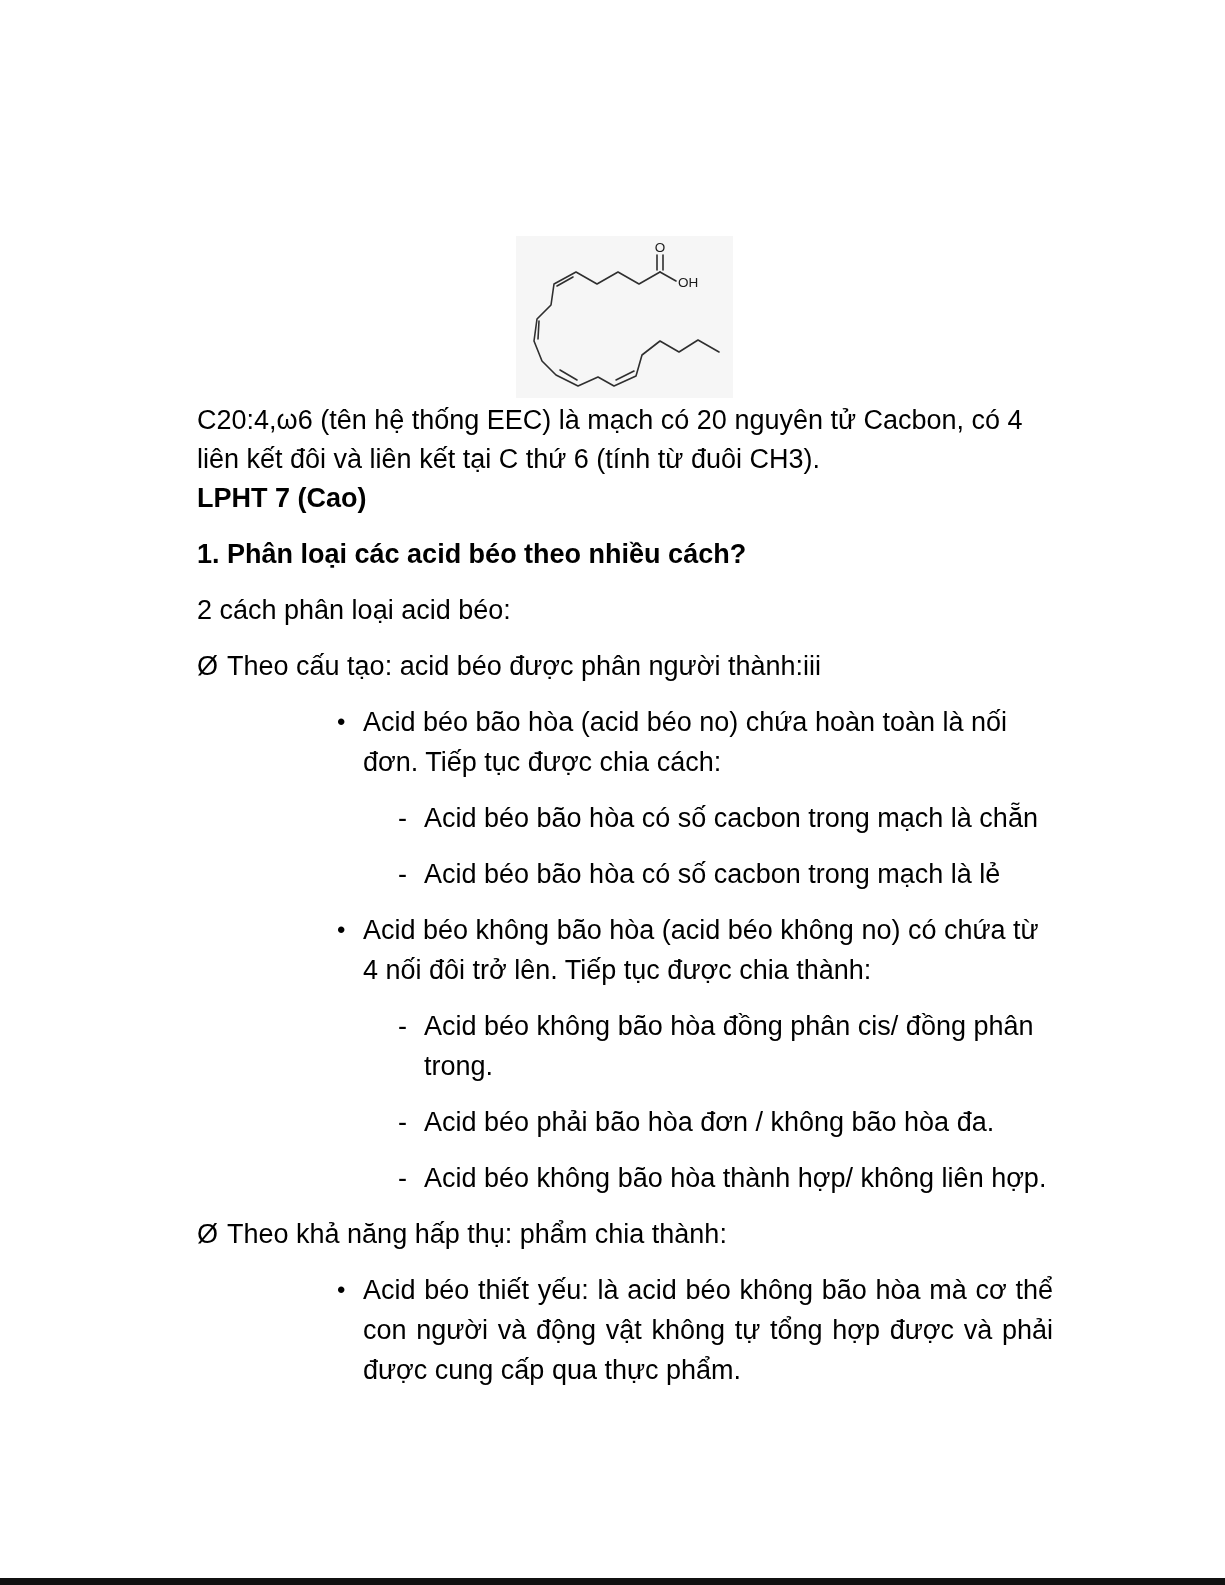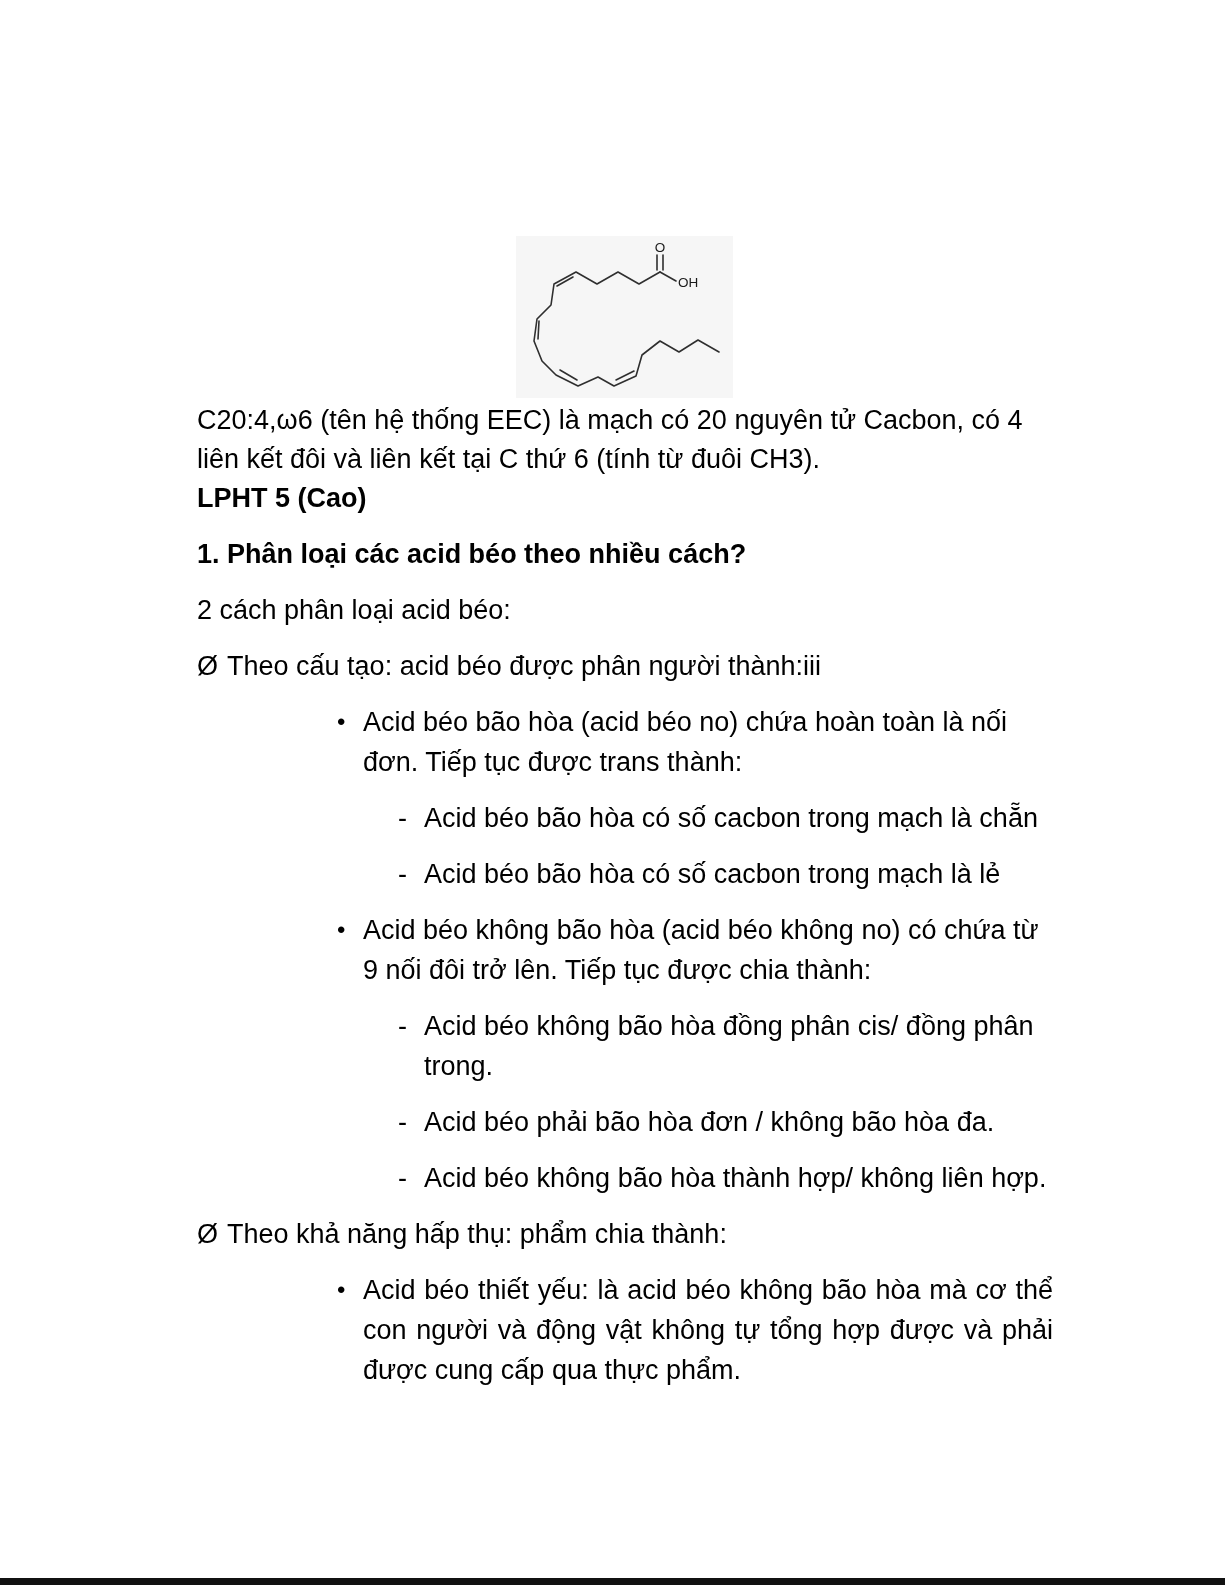--- a/index.html
+++ b/index.html
@@ -80,49 +80,49 @@
       </g>
       <text x="144" y="16" text-anchor="middle" font-size="13.5" fill="#1a1a1a">O</text>
       <text x="162" y="51" text-anchor="start" font-size="13.5" fill="#1a1a1a">OH</text>
     </svg>
   </div>
 
   <div class="content">
 
     <div class="intro-block">
       <p>C20:4,ω6 (tên hệ thống EEC) là mạch có 20 nguyên tử Cacbon, có 4 liên kết đôi và liên kết tại C thứ 6 (tính từ đuôi CH3).</p>
-      <p class="b">LPHT 5 (Cao)</p>
+      <p class="b">LPHT 7 (Cao)</p>
     </div>
 
     <div class="para b">1. Phân loại các acid béo theo nhiều cách?</div>
 
     <div class="para">2 cách phân loại acid béo:</div>
 
     <div class="arrow-line">
       <span class="marker">Ø</span><span>Theo cấu tạo: acid béo được phân người thành:iii</span>
     </div>
 
     <div class="li bullet">
       <span class="marker">•</span>
-      <span class="txt">Acid béo bão hòa (acid béo no) chứa hoàn toàn là nối đơn. Tiếp tục được trans thành:</span>
+      <span class="txt">Acid béo bão hòa (acid béo no) chứa hoàn toàn là nối đơn. Tiếp tục được chia cách:</span>
     </div>
 
     <div class="li dash">
       <span class="marker">-</span>
       <span class="txt">Acid béo bão hòa có số cacbon trong mạch là chẵn</span>
     </div>
 
     <div class="li dash">
       <span class="marker">-</span>
       <span class="txt">Acid béo bão hòa có số cacbon trong mạch là lẻ</span>
     </div>
 
     <div class="li bullet">
       <span class="marker">•</span>
-      <span class="txt">Acid béo không bão hòa (acid béo không no) có chứa từ 9 nối đôi trở lên. Tiếp tục được chia thành:</span>
+      <span class="txt">Acid béo không bão hòa (acid béo không no) có chứa từ 4 nối đôi trở lên. Tiếp tục được chia thành:</span>
     </div>
 
     <div class="li dash">
       <span class="marker">-</span>
       <span class="txt">Acid béo không bão hòa đồng phân cis/ đồng phân trong.</span>
     </div>
 
     <div class="li dash">
       <span class="marker">-</span>
       <span class="txt">Acid béo phải bão hòa đơn / không bão hòa đa.</span>

